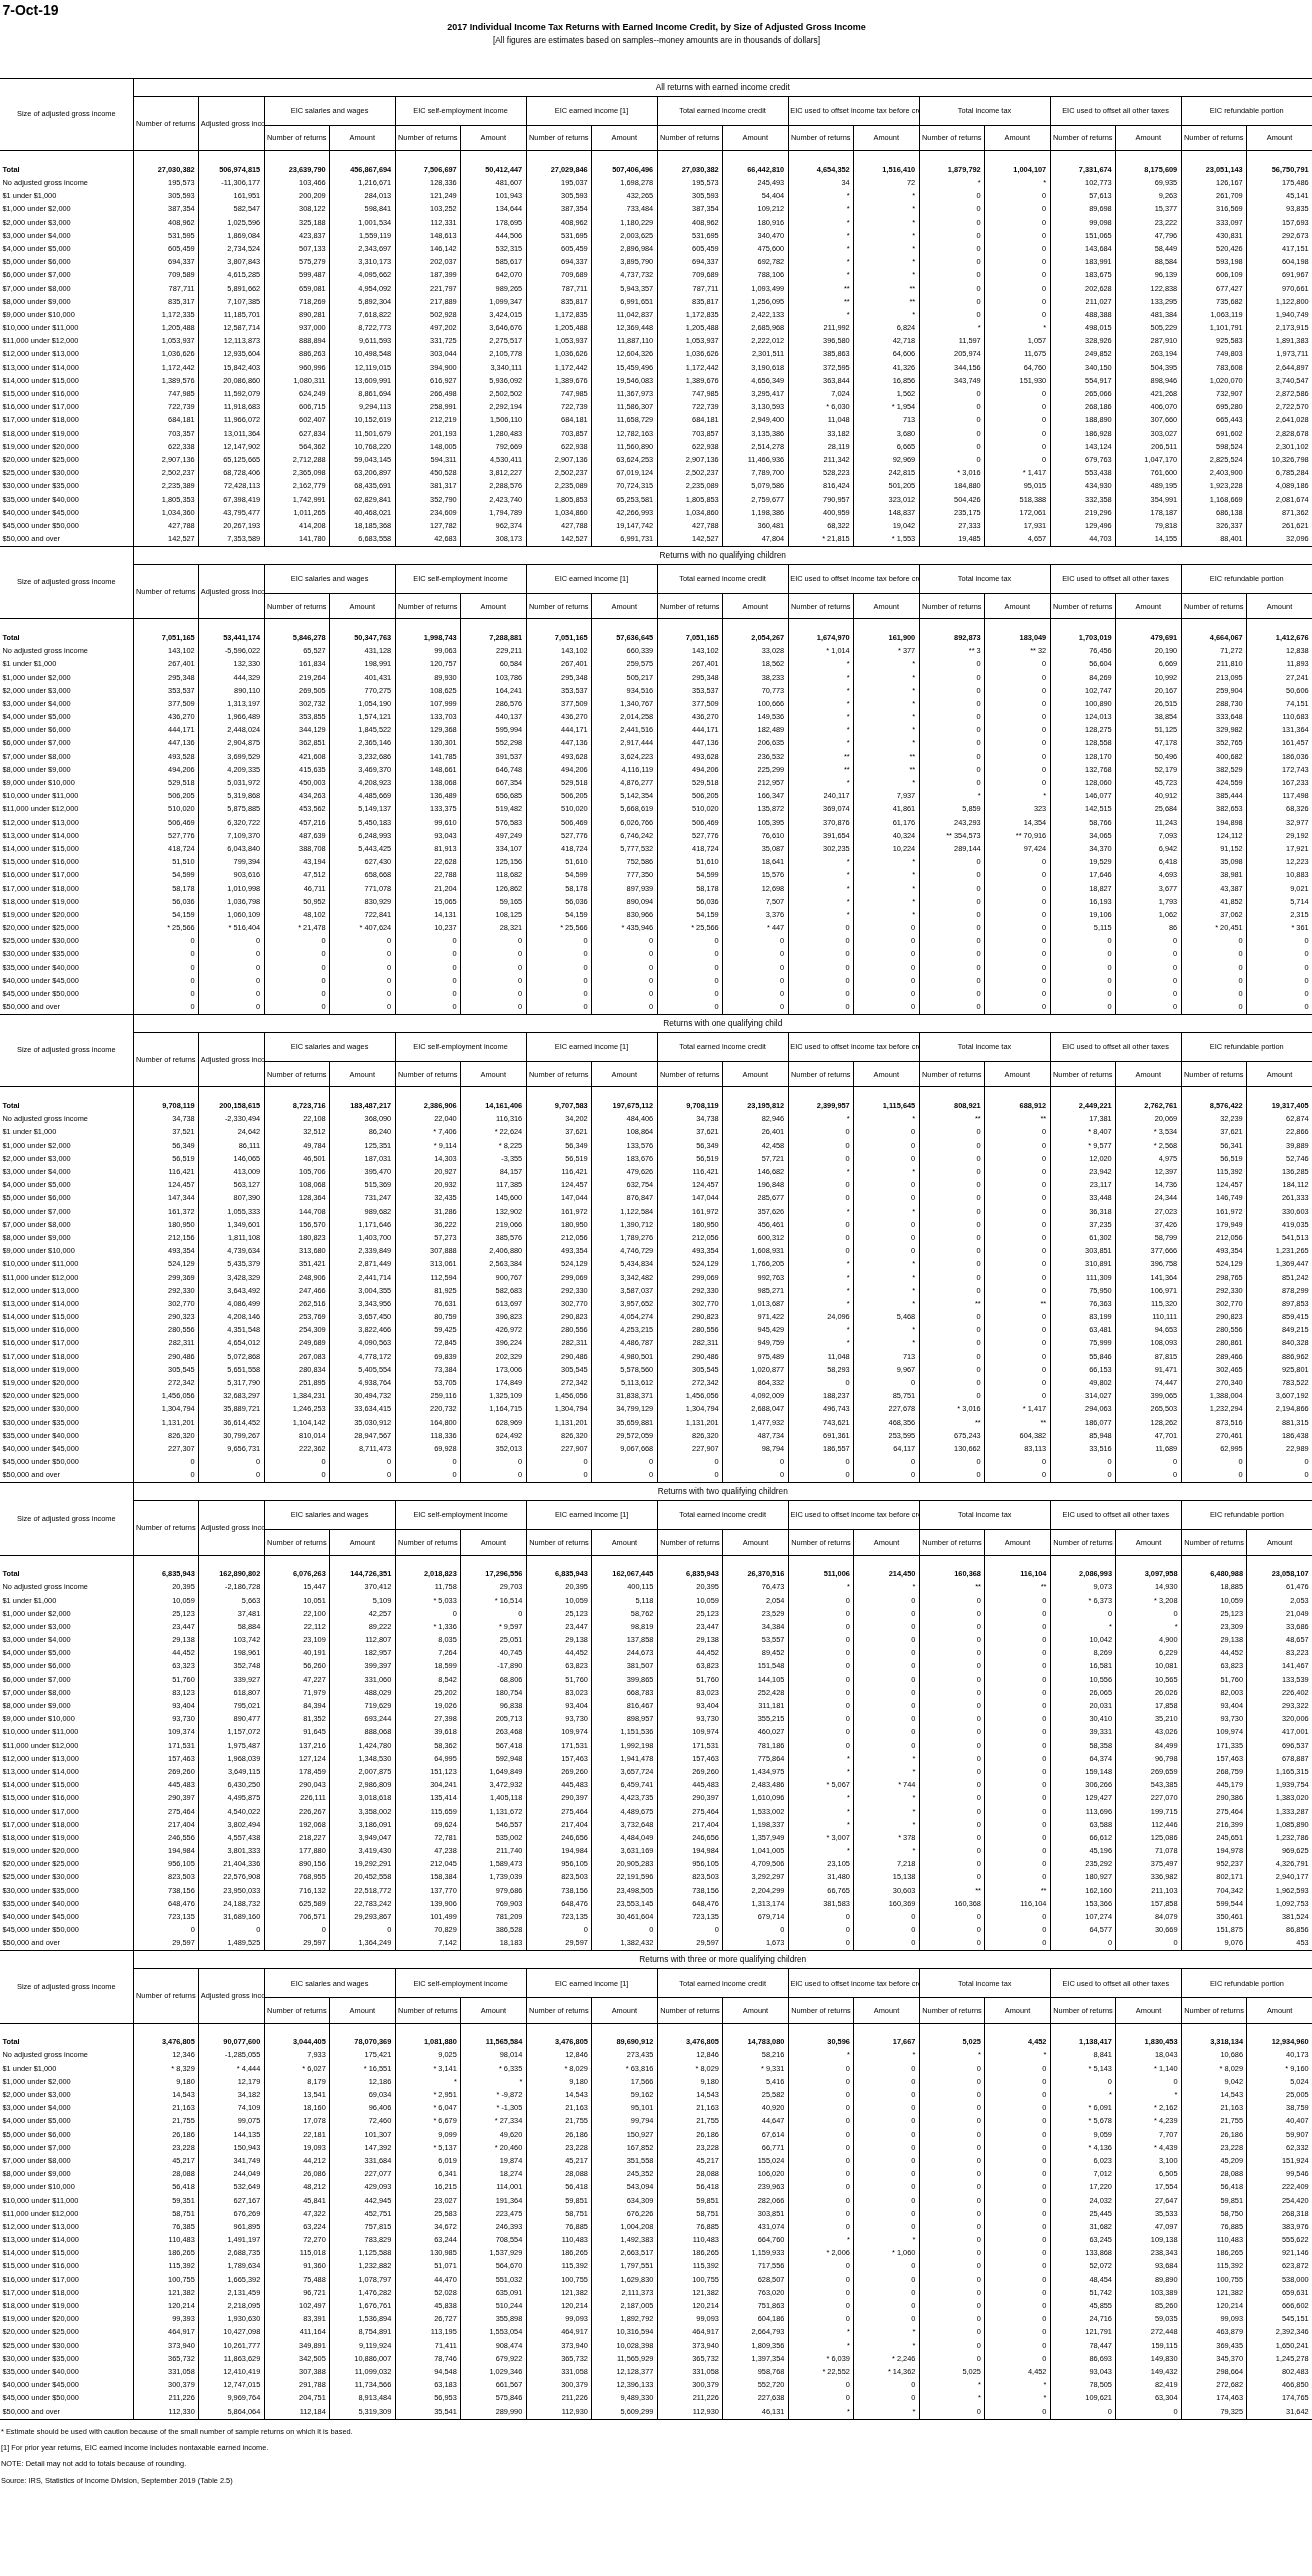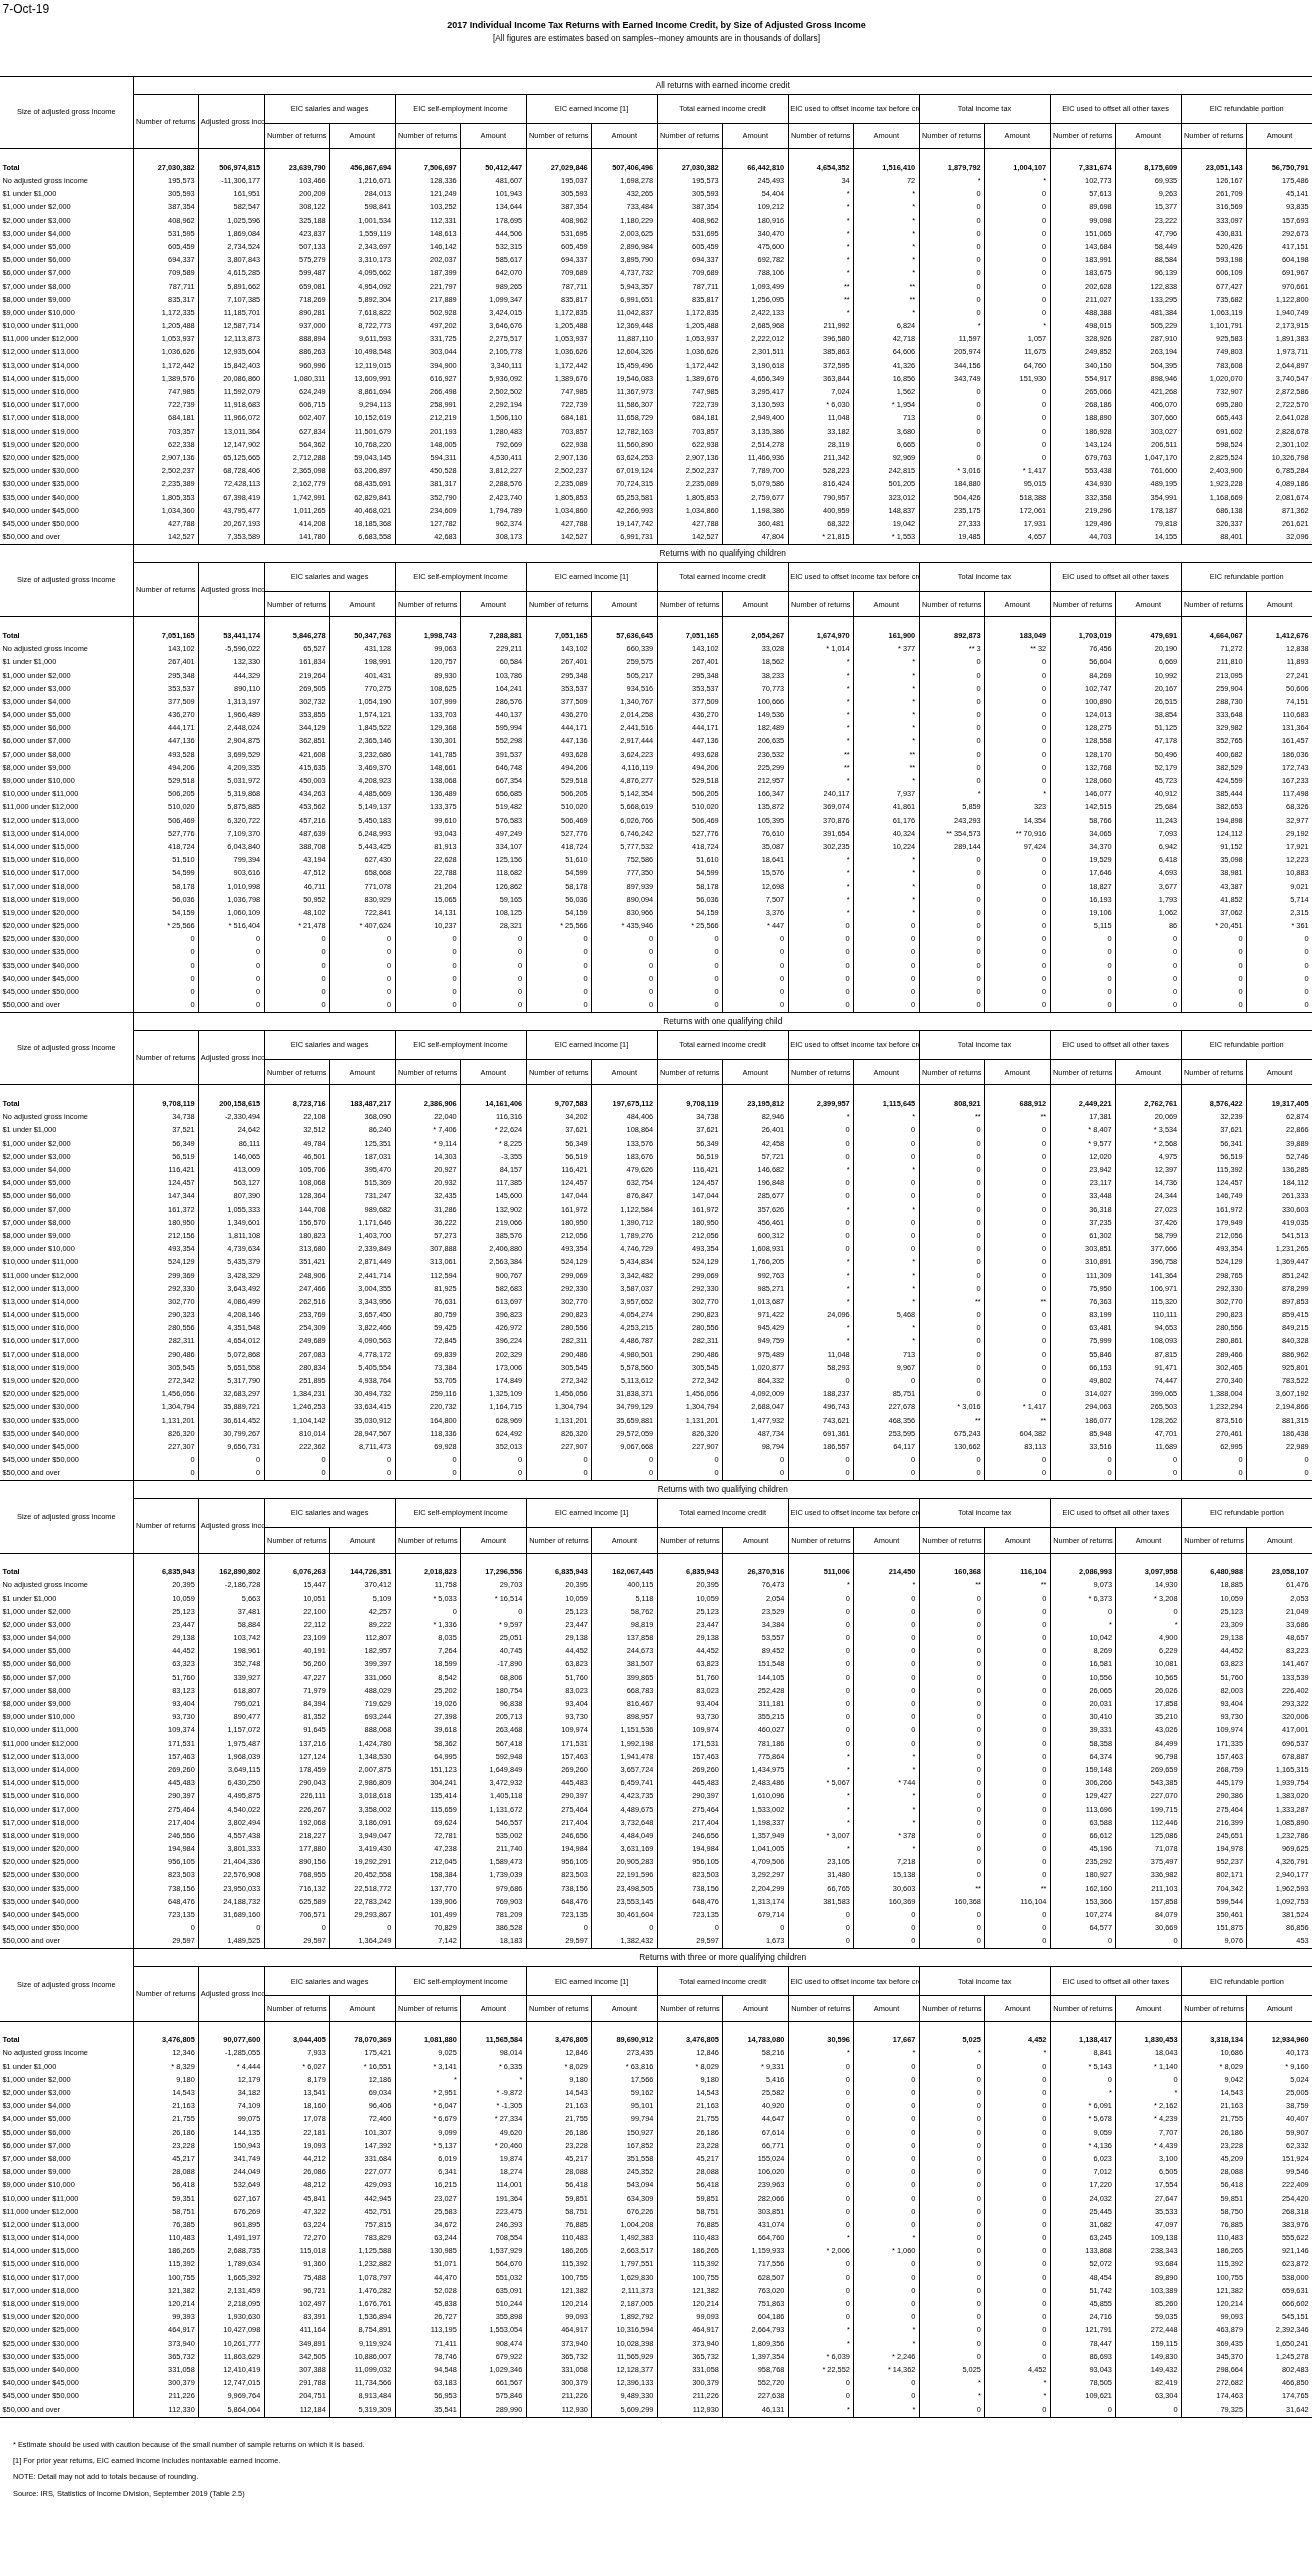--- a/index.html
+++ b/index.html
@@ -1,38 +1,38 @@
 <!DOCTYPE html>
 <html style="font-size:13.2px"><head>
 <meta charset="utf-8">
 <style>
   html,body{margin:0;padding:0;background:#fff;color:#000;}
   body{width:1313px;font-family:"Liberation Sans",sans-serif;}
   .page{width:1313px;}
-  .date-stamp{font-size:12px;font-weight:normal;padding:1.7px 0 0 2.5px;}
+  .date-stamp{font-size:14px;font-weight:bold;padding:1.7px 0 0 2.5px;}
   .title{ text-align:center;font-size:9px;font-weight:bold;margin-top:4px;}
   .subtitle{text-align:center;font-size:8.3px;margin-top:3.3px;}
   #tables{margin-top:33px;}
   table{border-collapse:collapse;table-layout:fixed;width:1313px;border-right:0.8px solid #000;}
   table.last{border-bottom:1.7px solid #000;}
   col.c-stub{width:132px;}
   col.c-d{width:65px;}
   th,td{font-size:7.4px;overflow:hidden;white-space:nowrap;}
   thead th{border-left:0.8px solid #000;font-weight:normal;text-align:center;vertical-align:middle;padding:0.8px 1.7px;line-height:9px;}
   thead{border-bottom:1.7px solid #000;}
   th.sec-title{border-top:1.7px solid #000;border-bottom:0.8px solid #000;font-weight:normal;font-size:8.3px;height:15px;}
   th.stub{border-left:none;border-top:1.7px solid #000;font-weight:normal;line-height:10.8px;}
   th.grp{border-bottom:0.8px solid #000;height:26.5px;}
   th.fixed2{height:26.5px;}
   th.sub{height:23px;}
   tbody td{border-left:0.8px solid #000;text-align:right;padding:0.8px 3.3px 0.8px 0.8px;height:11.6px;line-height:10.8px;}
   tbody td.lbl{text-align:left;border-left:none;padding-left:2.5px;}
   tr.total td{font-weight:bold;}
   tr.spacer td{height:10.8px;}
-  .footnotes{margin-top:22px;padding-left:13px;}
+  .footnotes{margin-top:7px;padding-left:1px;}
   .footnotes div{font-size:7.4px;margin-bottom:7.4px;}
 </style>
 </head>
 <body>
 
 <div class="page">
   <div class="date-stamp">7-Oct-19</div>
   <div class="title">2017 Individual Income Tax Returns with Earned Income Credit, by Size of Adjusted Gross Income</div>
   <div class="subtitle">[All figures are estimates based on samples--money amounts are in thousands of dollars]</div>
   <div id="tables">

